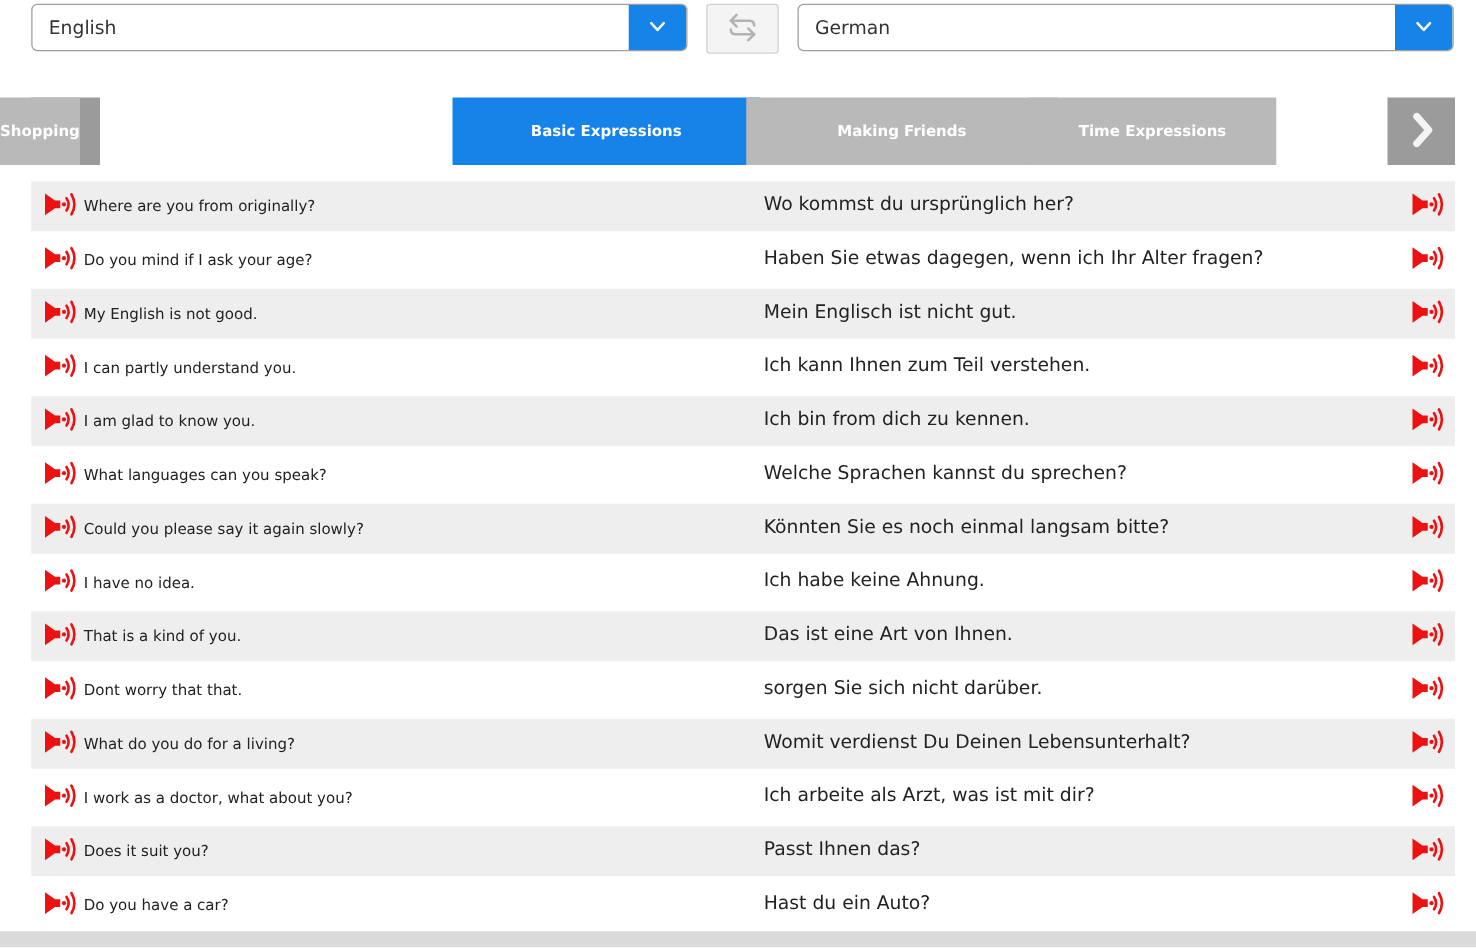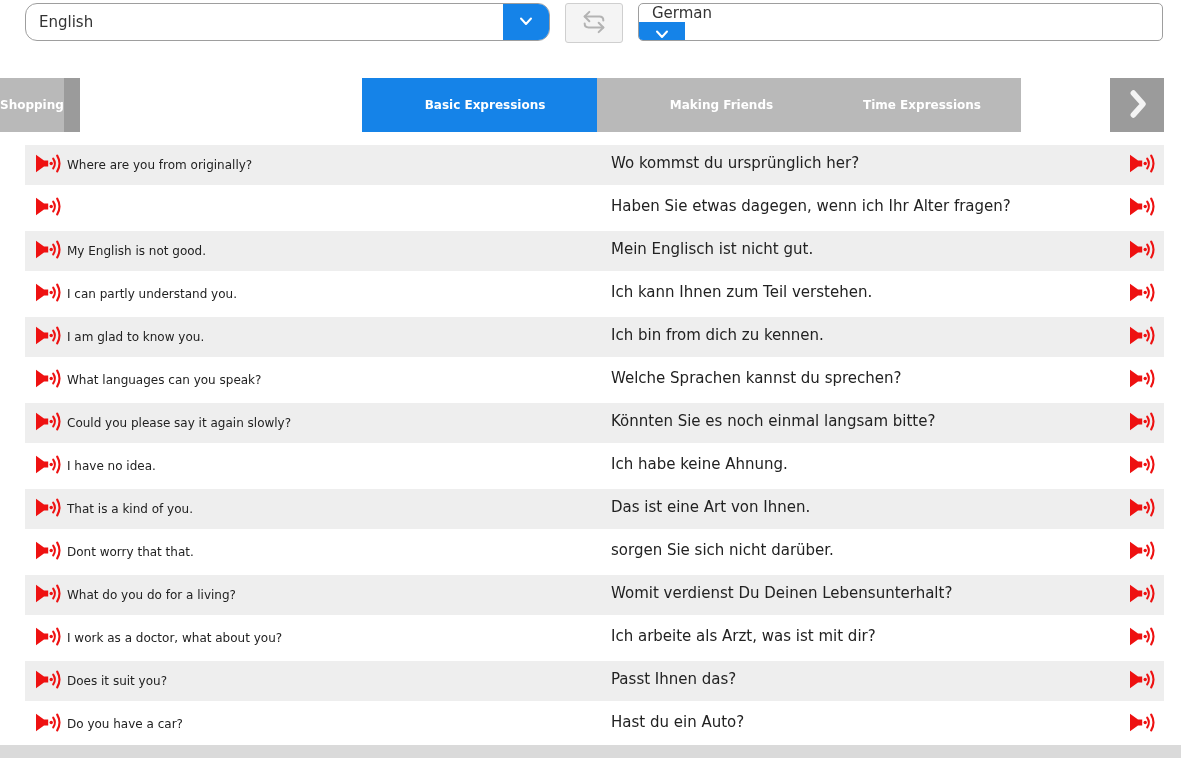--- a/index.html
+++ b/index.html
@@ -25,22 +25,22 @@
     display:flex;align-items:stretch;overflow:hidden;cursor:pointer;
   }
   .dropdown .dd-label{
     flex:1;display:flex;align-items:center;padding-left:13px;
     font-size:15px;color:#333;
   }
   .dropdown .dd-btn{
     width:46px;background:var(--accent);border:none;
     display:flex;align-items:center;justify-content:center;cursor:pointer;
   }
-  #dd-source{left:25px;border-radius:12px;}
-  #dd-target{left:638px;flex-direction:column;}
+  #dd-source{left:25px;}
+  #dd-target{left:638px;}
   .swap-btn{
     position:absolute;left:565px;top:3px;width:58px;height:40px;
     background:#f4f4f4;border:1px solid #cfcfcf;border-radius:3px;
     display:flex;align-items:center;justify-content:center;cursor:pointer;
   }
   
   .tabbar{position:absolute;top:78px;left:0;width:100%;height:54px;}
   .nav-btn{
     position:absolute;top:0;height:54px;width:55px;background:var(--nav-gray);
     border:none;display:flex;align-items:center;justify-content:center;cursor:pointer;
@@ -164,20 +164,21 @@
     <button class="spk left">
       <span>
         <svg width="27" height="21" viewBox="0 0 27 21" fill="none">
           <path d="M1,1.8 L1,19.2 L9,13.6 L13.2,13.6 L13.2,7.4 L9,7.4 Z" fill="#ee1111"></path>
           <circle cx="16.2" cy="10.5" r="1.7" fill="#ee1111"></circle>
           <path d="M18.2,5.6 Q21.6,10.5 18.2,15.4" stroke="#ee1111" stroke-width="2.1" stroke-linecap="round"></path>
           <path d="M22.2,2.6 Q26.8,10.5 22.2,18.4" stroke="#ee1111" stroke-width="2.1" stroke-linecap="round"></path>
         </svg>
       </span>
     </button>
+    <span class="src">Do you mind if I ask your age?</span>
     <span class="tgt">Haben Sie etwas dagegen, wenn ich Ihr Alter fragen?</span>
     <button class="spk right">
       <span>
         <svg width="27" height="21" viewBox="0 0 27 21" fill="none">
           <path d="M1,1.8 L1,19.2 L9,13.6 L13.2,13.6 L13.2,7.4 L9,7.4 Z" fill="#ee1111"></path>
           <circle cx="16.2" cy="10.5" r="1.7" fill="#ee1111"></circle>
           <path d="M18.2,5.6 Q21.6,10.5 18.2,15.4" stroke="#ee1111" stroke-width="2.1" stroke-linecap="round"></path>
           <path d="M22.2,2.6 Q26.8,10.5 22.2,18.4" stroke="#ee1111" stroke-width="2.1" stroke-linecap="round"></path>
         </svg>
       </span>

